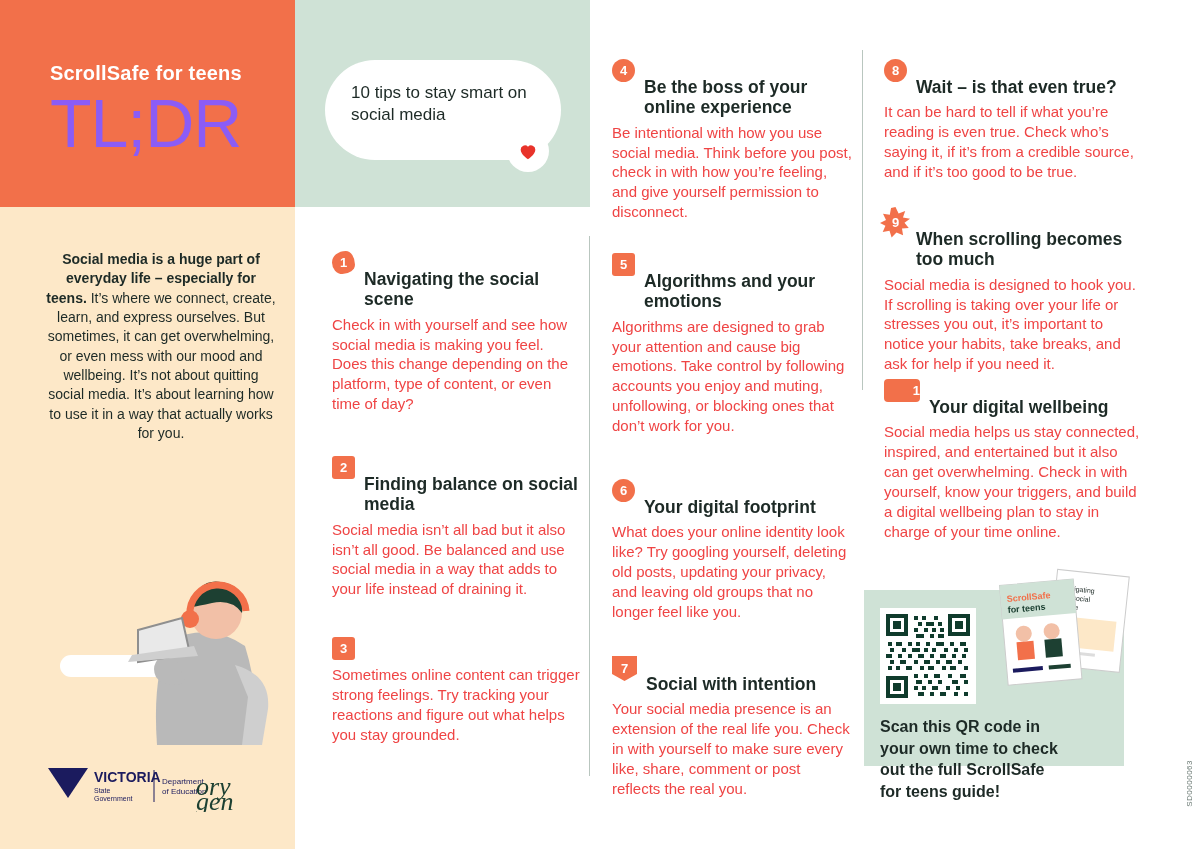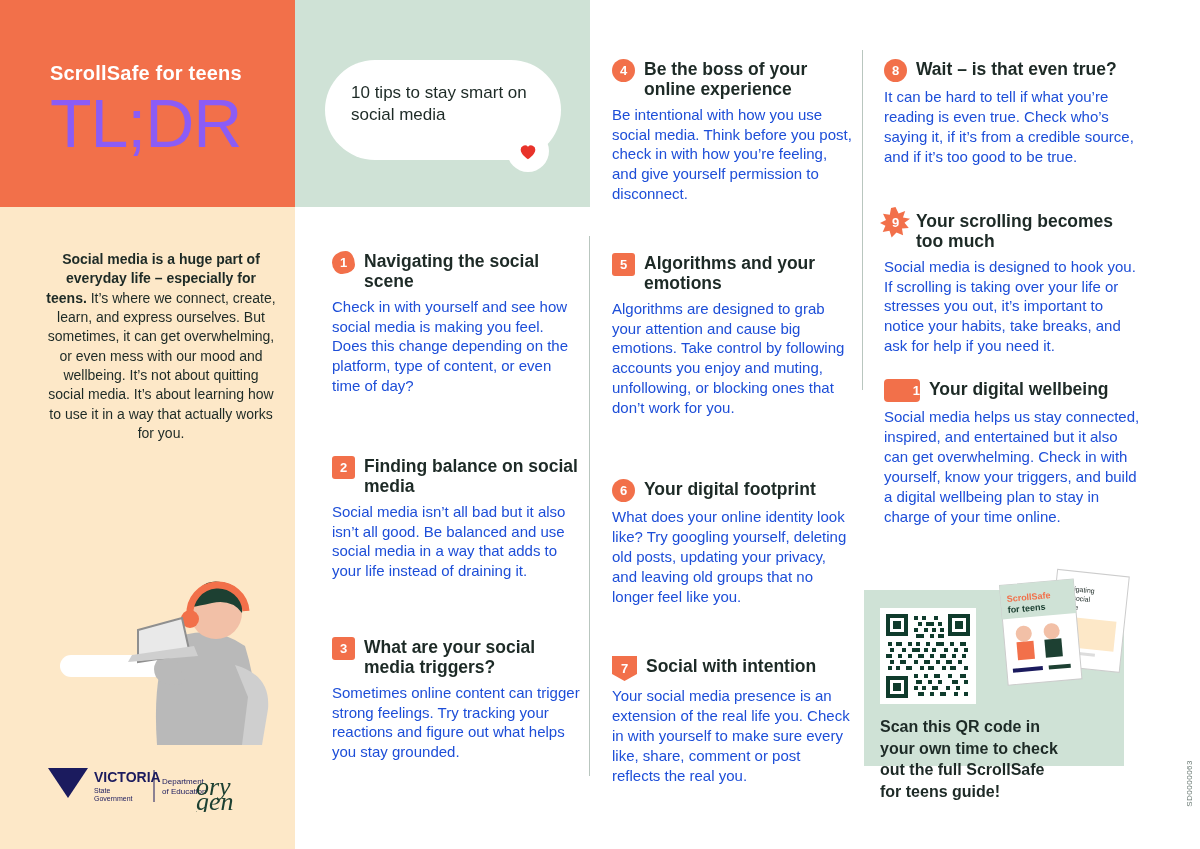--- a/index.html
+++ b/index.html
@@ -102,23 +102,24 @@
     position: absolute; inset: -4px; 
   }
   .num.star span { position: relative; z-index: 2; color:#fff; }
   .num.flag {
     width: 25px; height: 25px;
     clip-path: polygon(0 0, 100% 0, 100% 72%, 50% 100%, 0 72%);
   }
   .tip-title {
     font-size: 17.5px; font-weight: 700; line-height: 1.16; color: #1d2a26;
     padding-top: 1px;
+    margin-top: 18px;
   }
   .tip-body {
-    font-size: 15px; line-height: 1.33; color: #1d4ed8;
+    font-size: 15px; line-height: 1.33; color: #ef4444;
   }
 
   
   .qr-panel {
     position: absolute; left: 864px; top: 590px; width: 260px; height: 176px;
     background: #cfe2d6;
   }
   .qr-code {
     position: absolute; left: 16px; top: 18px; width: 96px; height: 96px;
     background: #ffffff;
@@ -224,21 +225,20 @@
         <div class="tip-title">Finding balance on social media</div>
       </div>
       <div class="tip-body">Social media isn’t all bad but it also isn’t all good. Be balanced and use social media in a way that adds to your life instead of draining it.</div>
     </div>
 
     <div class="tip" style="top:636px;">
       <div class="tip-head">
         <div class="num sq">
             <span>3</span>
           </div>
-        <div class="tip-title">What are your social media triggers?</div>
       </div>
       <div class="tip-body">Sometimes online content can trigger strong feelings. Try tracking your reactions and figure out what helps you stay grounded.</div>
     </div>
   </div>
 
   <div class="col col-3">
 
     <div class="tip" style="top:58px;">
       <div class="tip-head">
         <div class="num circ">
@@ -293,21 +293,21 @@
     </div>
 
     <div class="tip" style="top:210px;">
       <div class="tip-head">
         <div class="num star">
           <svg class="star-shape" viewBox="0 0 32 32" aria-hidden="true">
             <path d="M16 0l3.2 6.6L26 4l-2.3 6.9L31 12l-5.7 4.2 4.4 5.6-7 .3 1.1 7-6.8-2.9-5 5.2-2.2-6.8-7 1.2 2.8-6.4L0 16.6l6.2-3.3-3.1-6.4 7 1L11.4 1z" fill="#f2704a"></path>
           </svg>
           <span>9</span>
         </div>
-        <div class="tip-title">Your scrolling becomes too much</div>
+        <div class="tip-title">When scrolling becomes too much</div>
       </div>
       <div class="tip-body">Social media is designed to hook you. If scrolling is taking over your life or stresses you out, it’s important to notice your habits, take breaks, and ask for help if you need it.</div>
     </div>
 
     <div class="tip" style="top:378px;">
       <div class="tip-head">
         <div class="num wide sq">
             <span>10</span>
           </div>
         <div class="tip-title">Your digital wellbeing</div>

